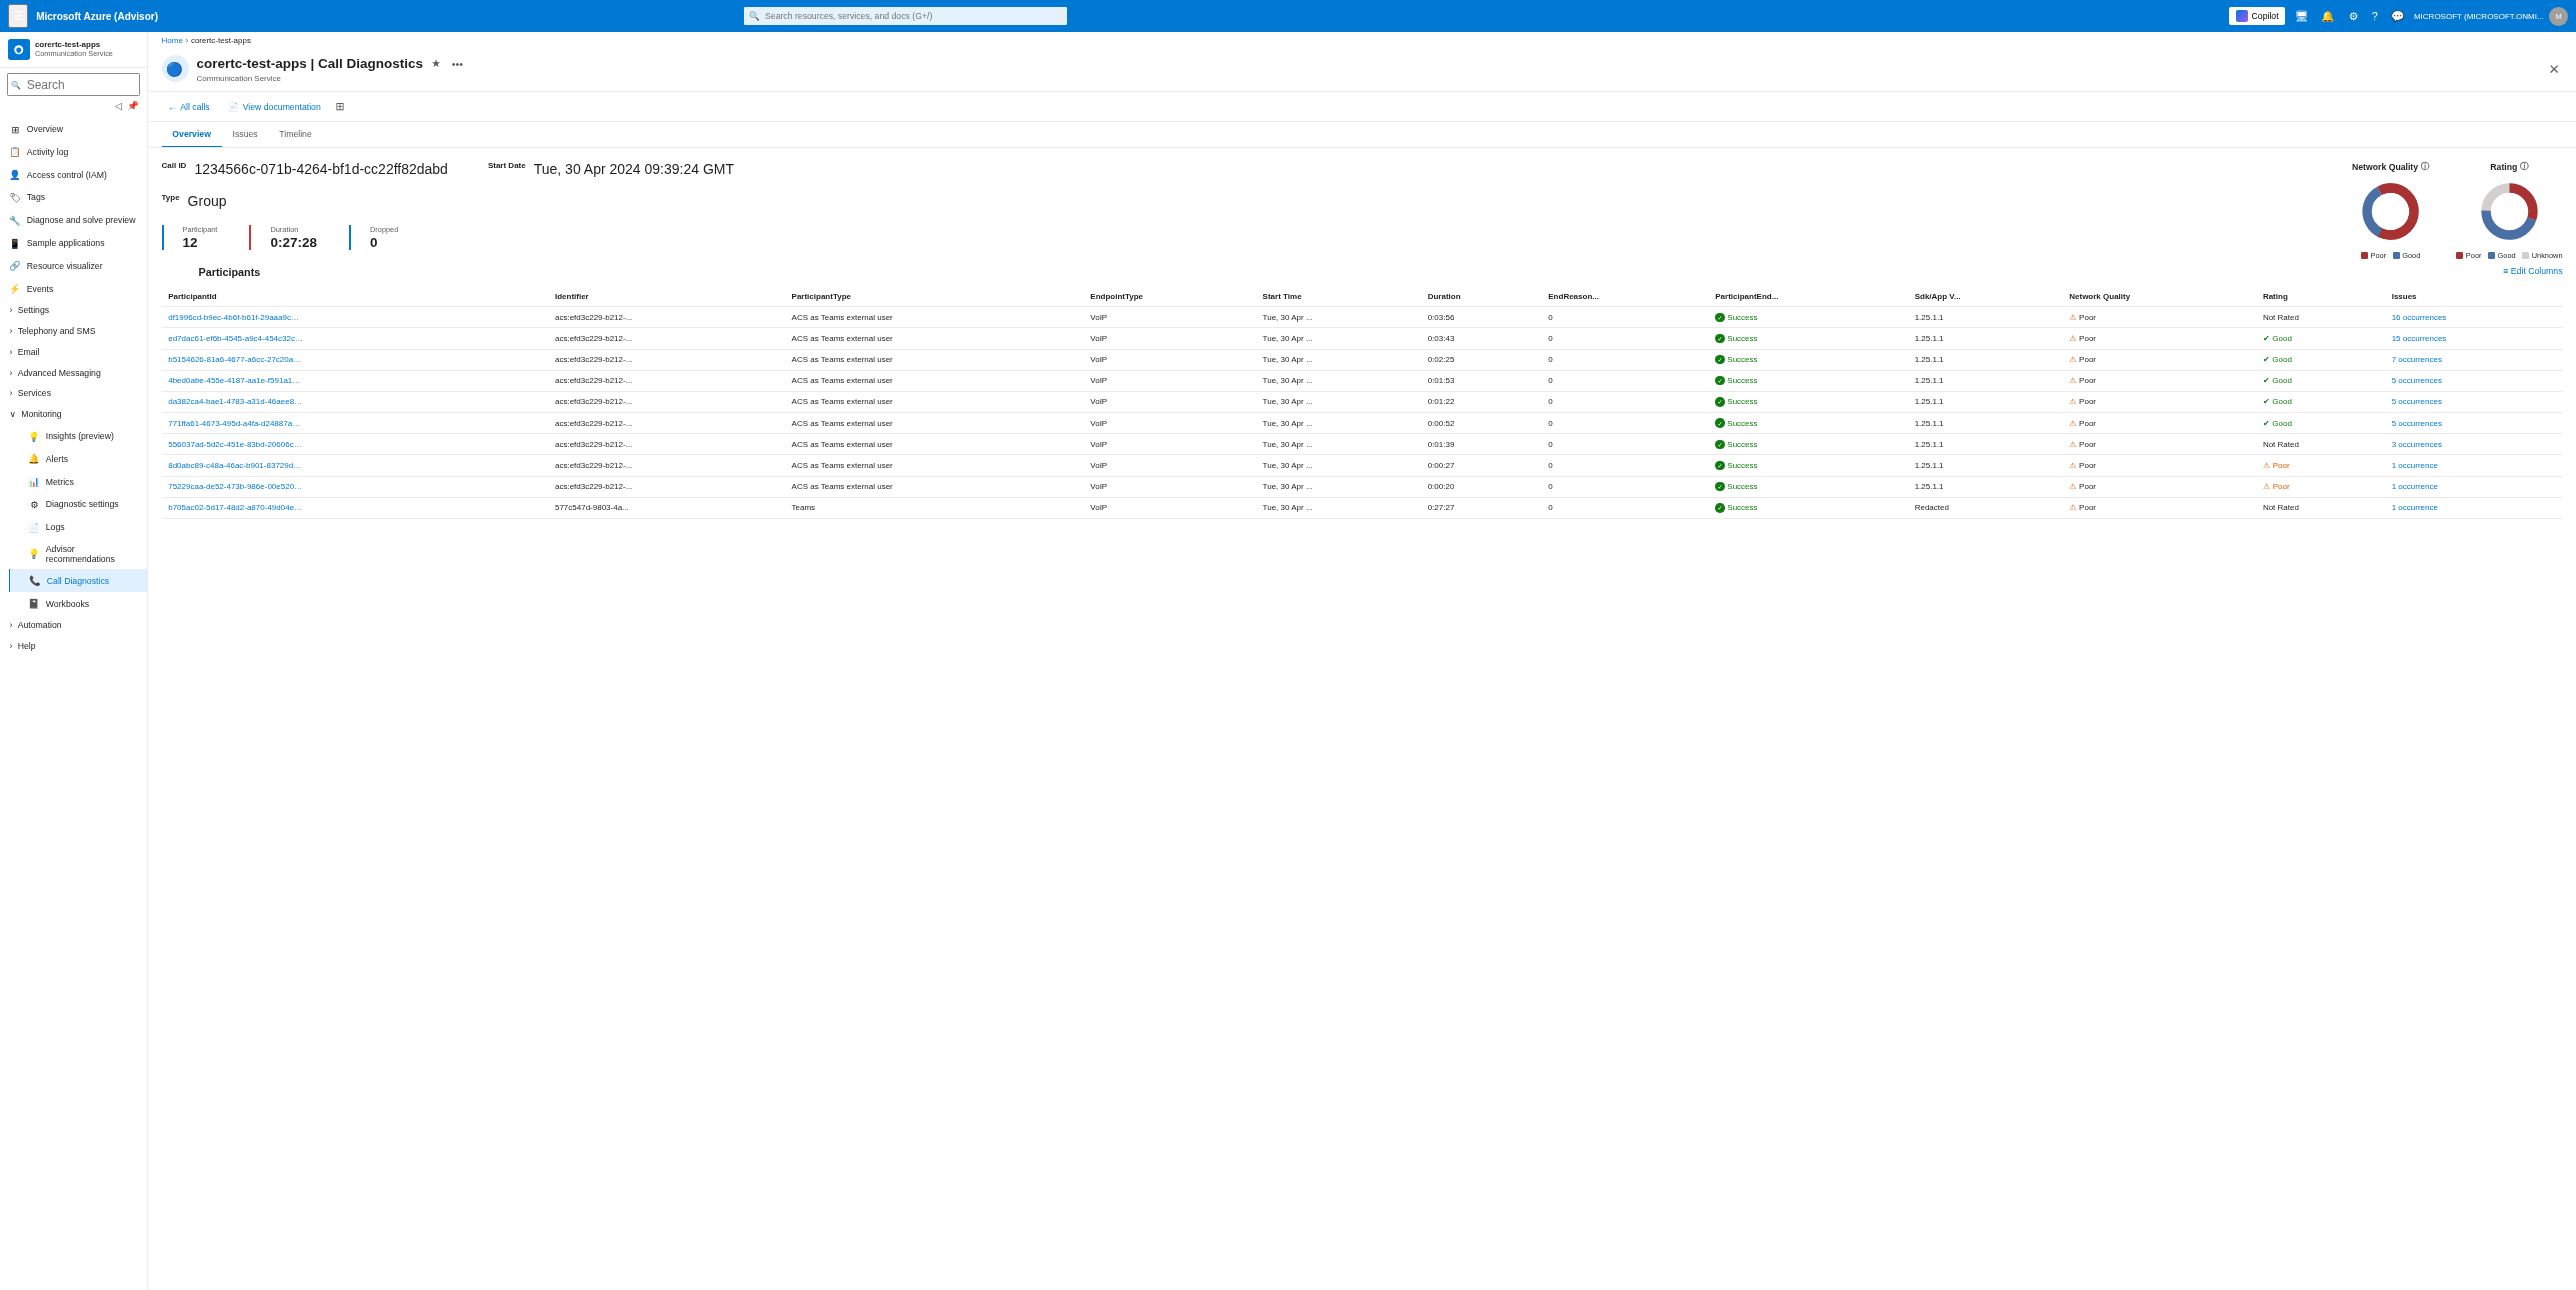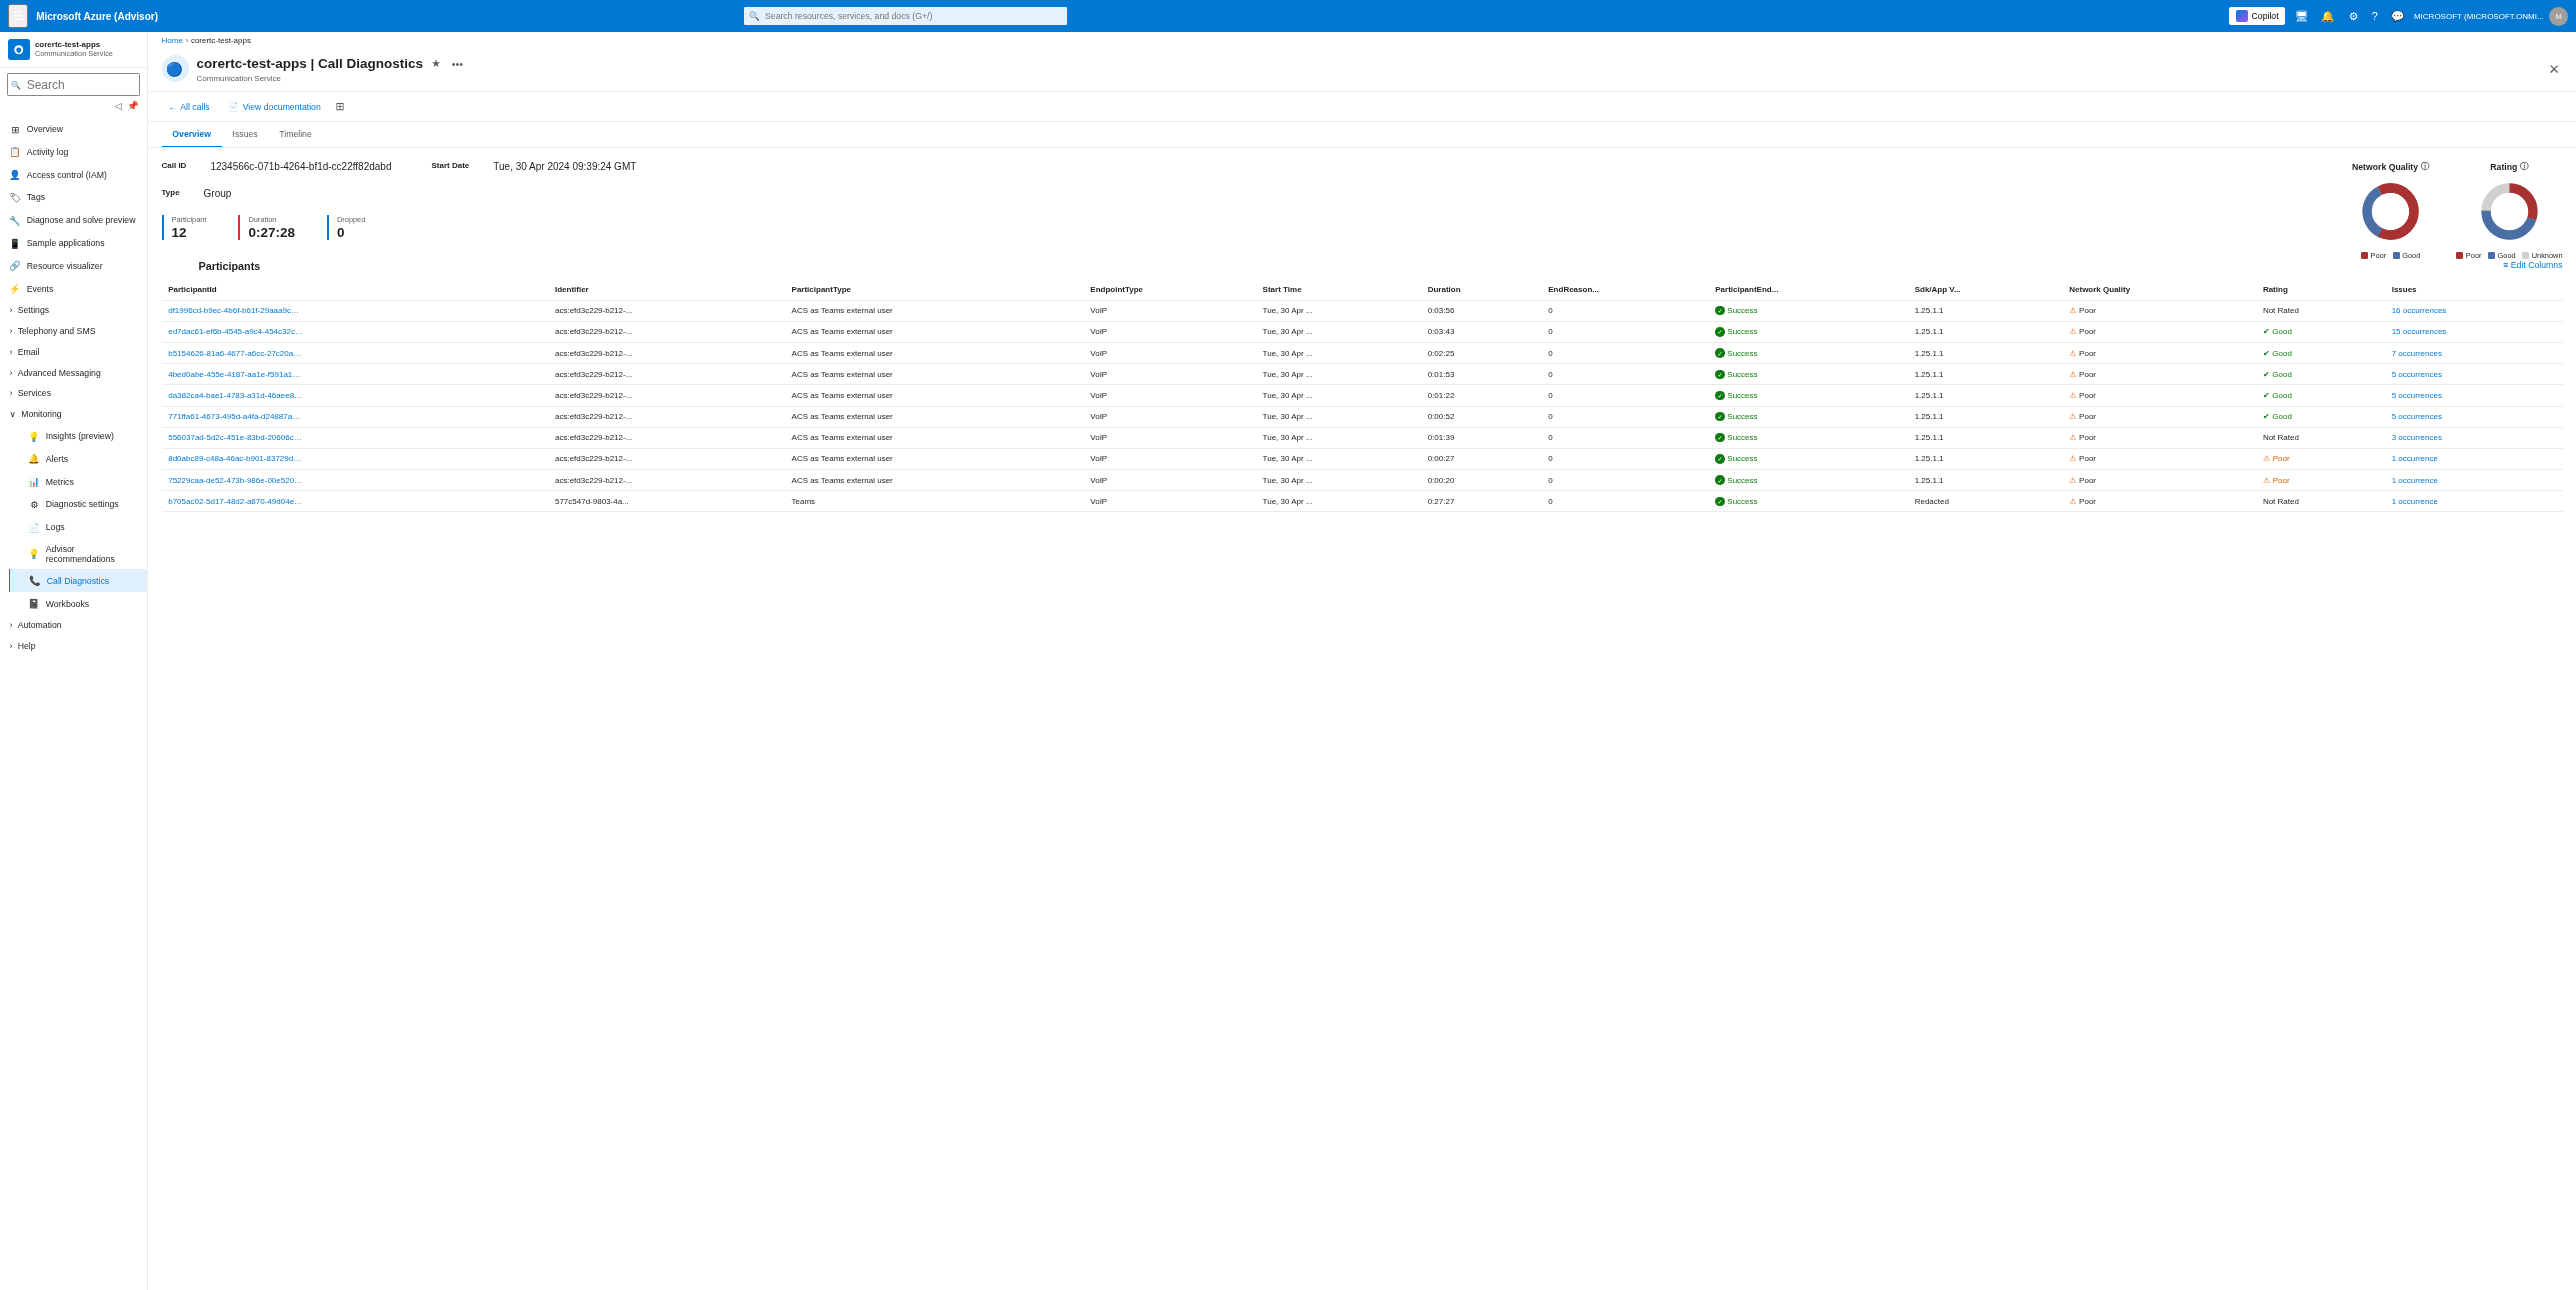--- a/index.html
+++ b/index.html
@@ -73,25 +73,25 @@
     .tab { padding: 6.7px 10.8px; cursor: pointer; font-size: 8.7px; color: #605e5c; border-bottom: 1.3px solid transparent; }
     .tab.active { color: #0078d4; border-bottom: 1.3px solid #0078d4; font-weight: 600; }
 
     
     .main-content { flex: 1; overflow-y: auto; padding: 13.5px; }
 
     
     .call-info { display: flex; gap: 40px; margin-bottom: 16px; }
     .call-info-group { display: flex; flex-direction: row; gap: 8px; }
     .call-info-label { font-size: 8px; font-weight: 600; color: #201f1e; }
-    .call-info-value { font-size: 10px; color: #201f1e; margin-left: 16px; }
+    .call-info-value { font-size: 14px; color: #201f1e; }
 
     
     .stats-row { display: flex; gap: 0; margin-bottom: 16px; }
-    .stat-item { display: flex; flex-direction: column; gap: 1.3px; padding-right: 16px; border-left: 2px solid; padding-left: 8px; margin-right: 16px; }
+    .stat-item { display: flex; flex-direction: column; gap: 1.3px; padding-right: 16px; border-left: 2px solid; padding-left: 19px; margin-right: 16px; }
     .stat-item.blue { border-color: #0078d4; }
     .stat-item.red { border-color: #d13438; }
     .stat-item.blue2 { border-color: #0078d4; }
     .stat-label { font-size: 7.4px; color: #605e5c; }
     .stat-value { font-size: 13.5px; font-weight: 600; }
     .chart-block { display: flex; flex-direction: column; align-items: center; gap: 5.4px; }
     .chart-title { font-size: 8.7px; font-weight: 600; display: flex; align-items: center; gap: 2.7px; }
     .donut-chart { position: relative; width: 67px; height: 67px; }
     .donut-chart svg { width: 100%; height: 100%; }
     .chart-legend { display: flex; gap: 6.7px; font-size: 7.4px; align-items: center; flex-wrap: wrap; justify-content: center; }

